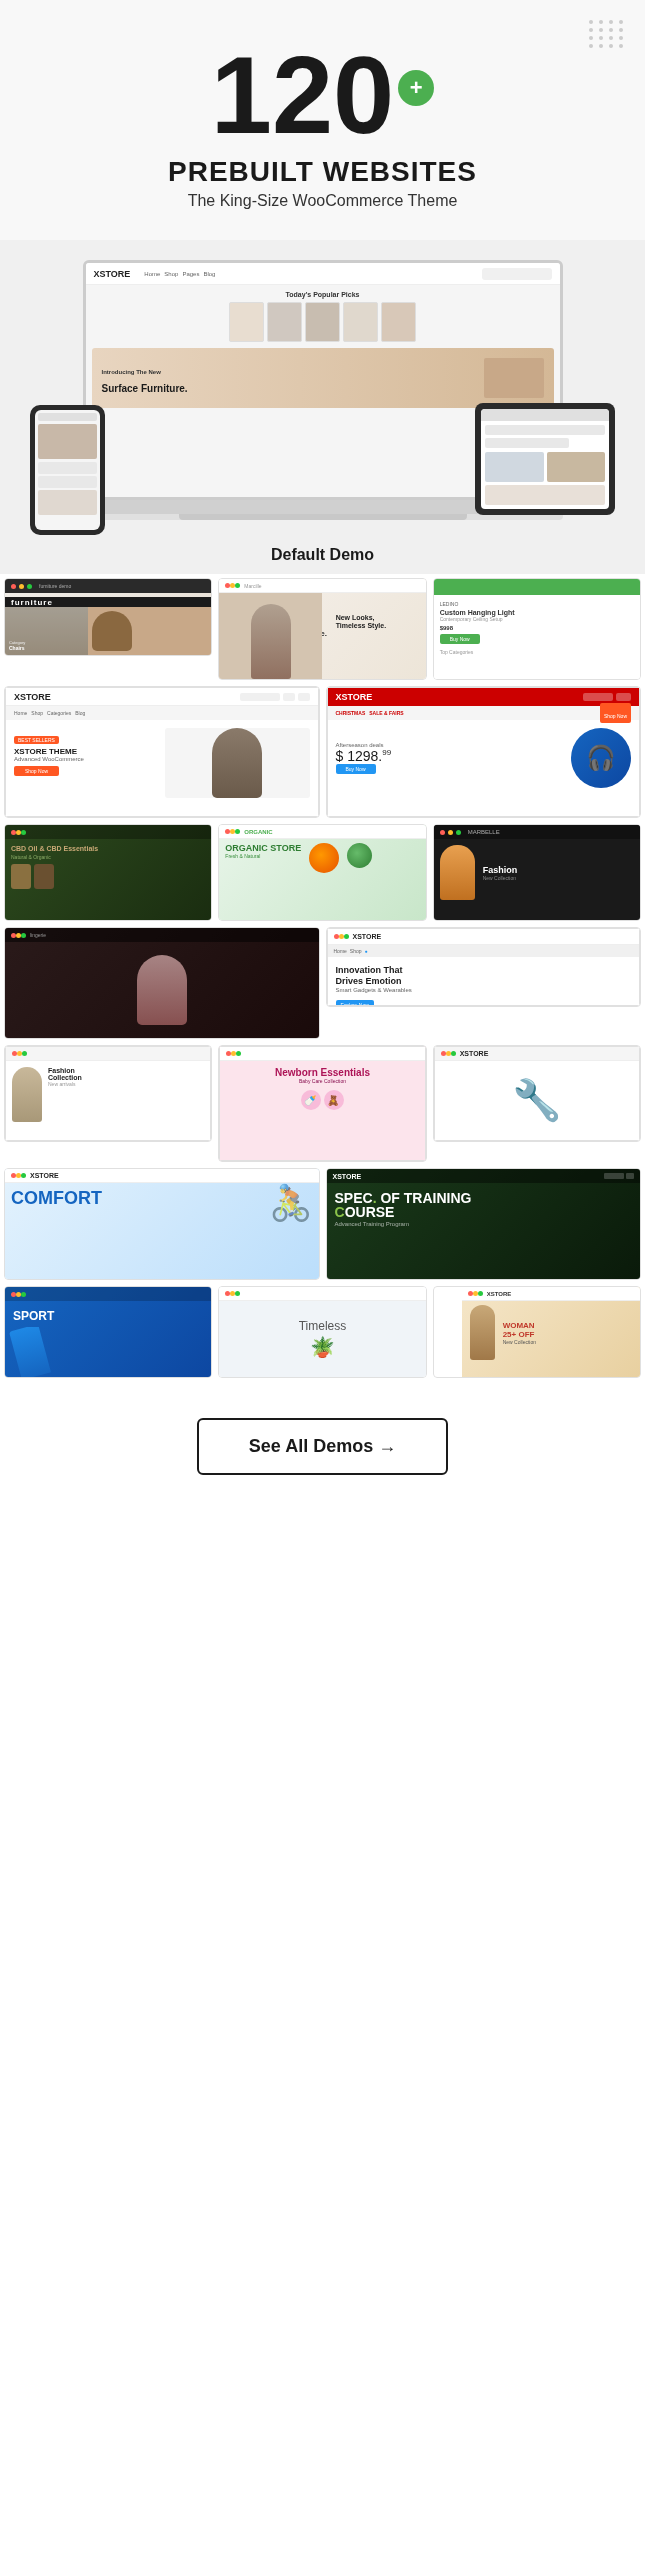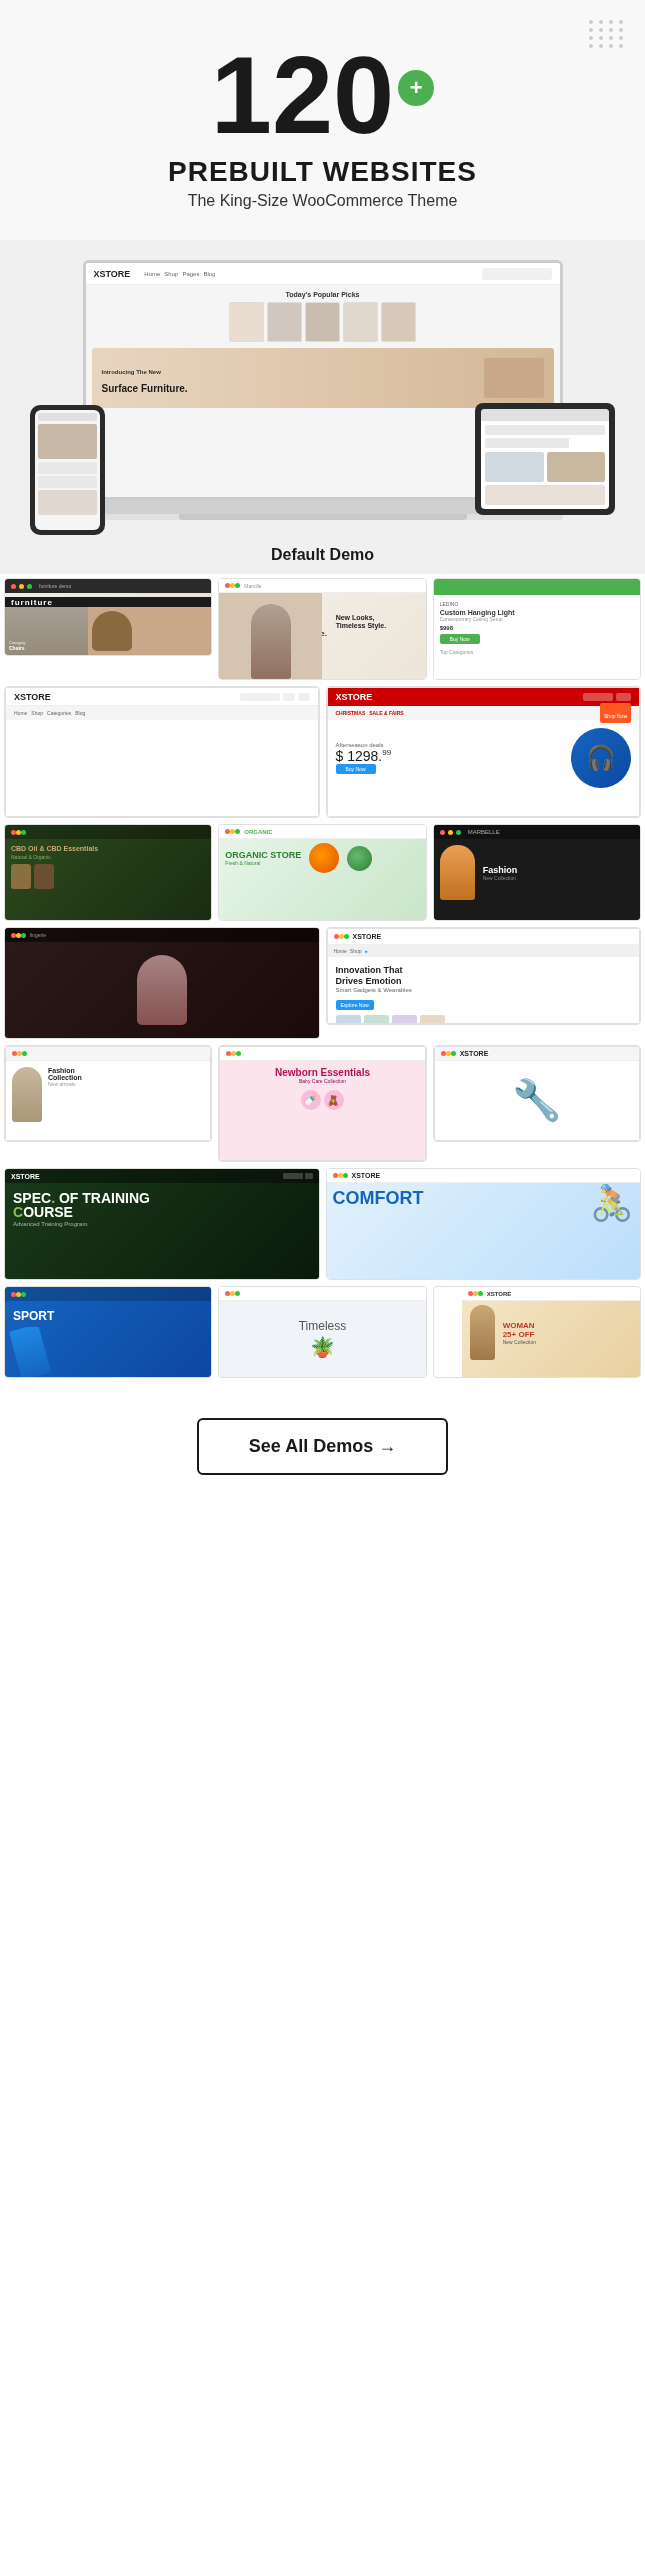--- a/index.html
+++ b/index.html
@@ -439,21 +439,20 @@
       height: 14px;
       border-bottom: 1px solid #eee;
       display: flex;
       align-items: center;
       padding: 0 6px;
     }
     .demo-organic-bar span { font-size: 6px; color: #4caf50; font-weight: 700; }
     .demo-organic-content {
       padding: 4px 6px;
       display: flex;
-      align-items: center;
       gap: 8px;
     }
     .demo-organic-title {
       font-size: 9px;
       font-weight: 800;
       color: #2e7d32;
     }
     .demo-organic-sub {
       font-size: 5px;
       color: #388e3c;
@@ -518,21 +517,21 @@
     }
     .demo-lingerie-figure {
       width: 50px;
       height: 70px;
       background: linear-gradient(180deg, #c8a0a0 0%, #a06060 100%);
       border-radius: 25px 25px 5px 5px;
       opacity: 0.8;
     }
 
     .demo-innovation {
-      height: 96px;
+      height: 78px;
       background: #fff;
       position: relative;
       overflow: hidden;
       border: 1px solid #e0e0e0;
       grid-column: 2;
     }
     .demo-innovation-bar {
       background: #fff;
       border-bottom: 1px solid #eee;
       height: 16px;
@@ -1052,20 +1051,33 @@
               <div style="width:12px; height:8px; background:#f0f0f0; border-radius:2px;"></div>
               <div style="width:12px; height:8px; background:#f0f0f0; border-radius:2px;"></div>
             </div>
           </div>
           <div style="background:#f5f5f5; height:14px; display:flex; align-items:center; padding:0 8px; gap:4px;">
             <span style="font-size:5px; color:#666;">Home</span>
             <span style="font-size:5px; color:#666;">Shop</span>
             <span style="font-size:5px; color:#666;">Categories</span>
             <span style="font-size:5px; color:#666;">Blog</span>
           </div>
+          <div class="demo-xstore-body">
+            <div class="demo-xstore-left">
+              <div class="demo-xstore-badge">BEST SELLERS</div>
+              <p class="demo-xstore-title">XSTORE THEME</p>
+              <p class="demo-xstore-subtitle">Advanced WooCommerce</p>
+              <div style="background:#ff5722; height:10px; width:45px; border-radius:2px; margin-top:4px; display:flex; align-items:center; justify-content:center;">
+                <span style="font-size:5px; color:#fff;">Shop Now</span>
+              </div>
+            </div>
+            <div class="demo-xstore-right">
+              <div class="xstore-model"></div>
+            </div>
+          </div>
         </div>
       </div>
     </div>
 
     <div class="demo-item">
       <div class="demo-thumb">
         <div class="demo-electronics">
           <div class="demo-electronics-header">
             <span class="demo-electronics-logo">XSTORE</span>
             <div style="margin-left:auto; display:flex; gap:3px;">
@@ -1262,52 +1274,52 @@
           </div>
         </div>
       </div>
     </div>
   </div>
 
   <div class="demo-row">
 
     <div class="demo-item">
       <div class="demo-thumb">
+        <div class="demo-cycling">
+          <div class="demo-cycling-bar">
+            <div class="dot dot-r"></div>
+            <div class="dot dot-y"></div>
+            <div class="dot dot-g"></div>
+            <span class="demo-cycling-logo" style="margin-left:4px;">XSTORE</span>
+          </div>
+          <div class="demo-cycling-body">
+            <p class="demo-cycling-title">COMFORT</p>
+            <div class="demo-cycling-bike">🚴</div>
+          </div>
+        </div>
+      </div>
+    </div>
+
+    <div class="demo-item">
+      <div class="demo-thumb">
         <div class="demo-sport">
           <div class="demo-sport-bar">
             <span class="demo-sport-logo">XSTORE</span>
             <div style="margin-left:auto; display:flex; gap:2px;">
               <div style="width:20px; height:6px; background:rgba(255,255,255,0.2); border-radius:1px;"></div>
               <div style="width:8px; height:6px; background:rgba(255,255,255,0.2); border-radius:1px;"></div>
             </div>
           </div>
           <div class="demo-sport-body">
             <p class="demo-sport-title">SPEC<span>.</span> OF TRAINING<br><span>C</span>OURSE</p>
             <p class="demo-sport-sub">Advanced Training Program</p>
           </div>
         </div>
       </div>
     </div>
-
-    <div class="demo-item">
-      <div class="demo-thumb">
-        <div class="demo-cycling">
-          <div class="demo-cycling-bar">
-            <div class="dot dot-r"></div>
-            <div class="dot dot-y"></div>
-            <div class="dot dot-g"></div>
-            <span class="demo-cycling-logo" style="margin-left:4px;">XSTORE</span>
-          </div>
-          <div class="demo-cycling-body">
-            <p class="demo-cycling-title">COMFORT</p>
-            <div class="demo-cycling-bike">🚴</div>
-          </div>
-        </div>
-      </div>
-    </div>
   </div>
 
   <div class="demo-row three-col">
 
     <div class="demo-item">
       <div class="demo-thumb">
         <div class="demo-sport2">
           <div class="demo-sport2-bar">
             <div class="dot dot-r"></div>
             <div class="dot dot-y"></div>

